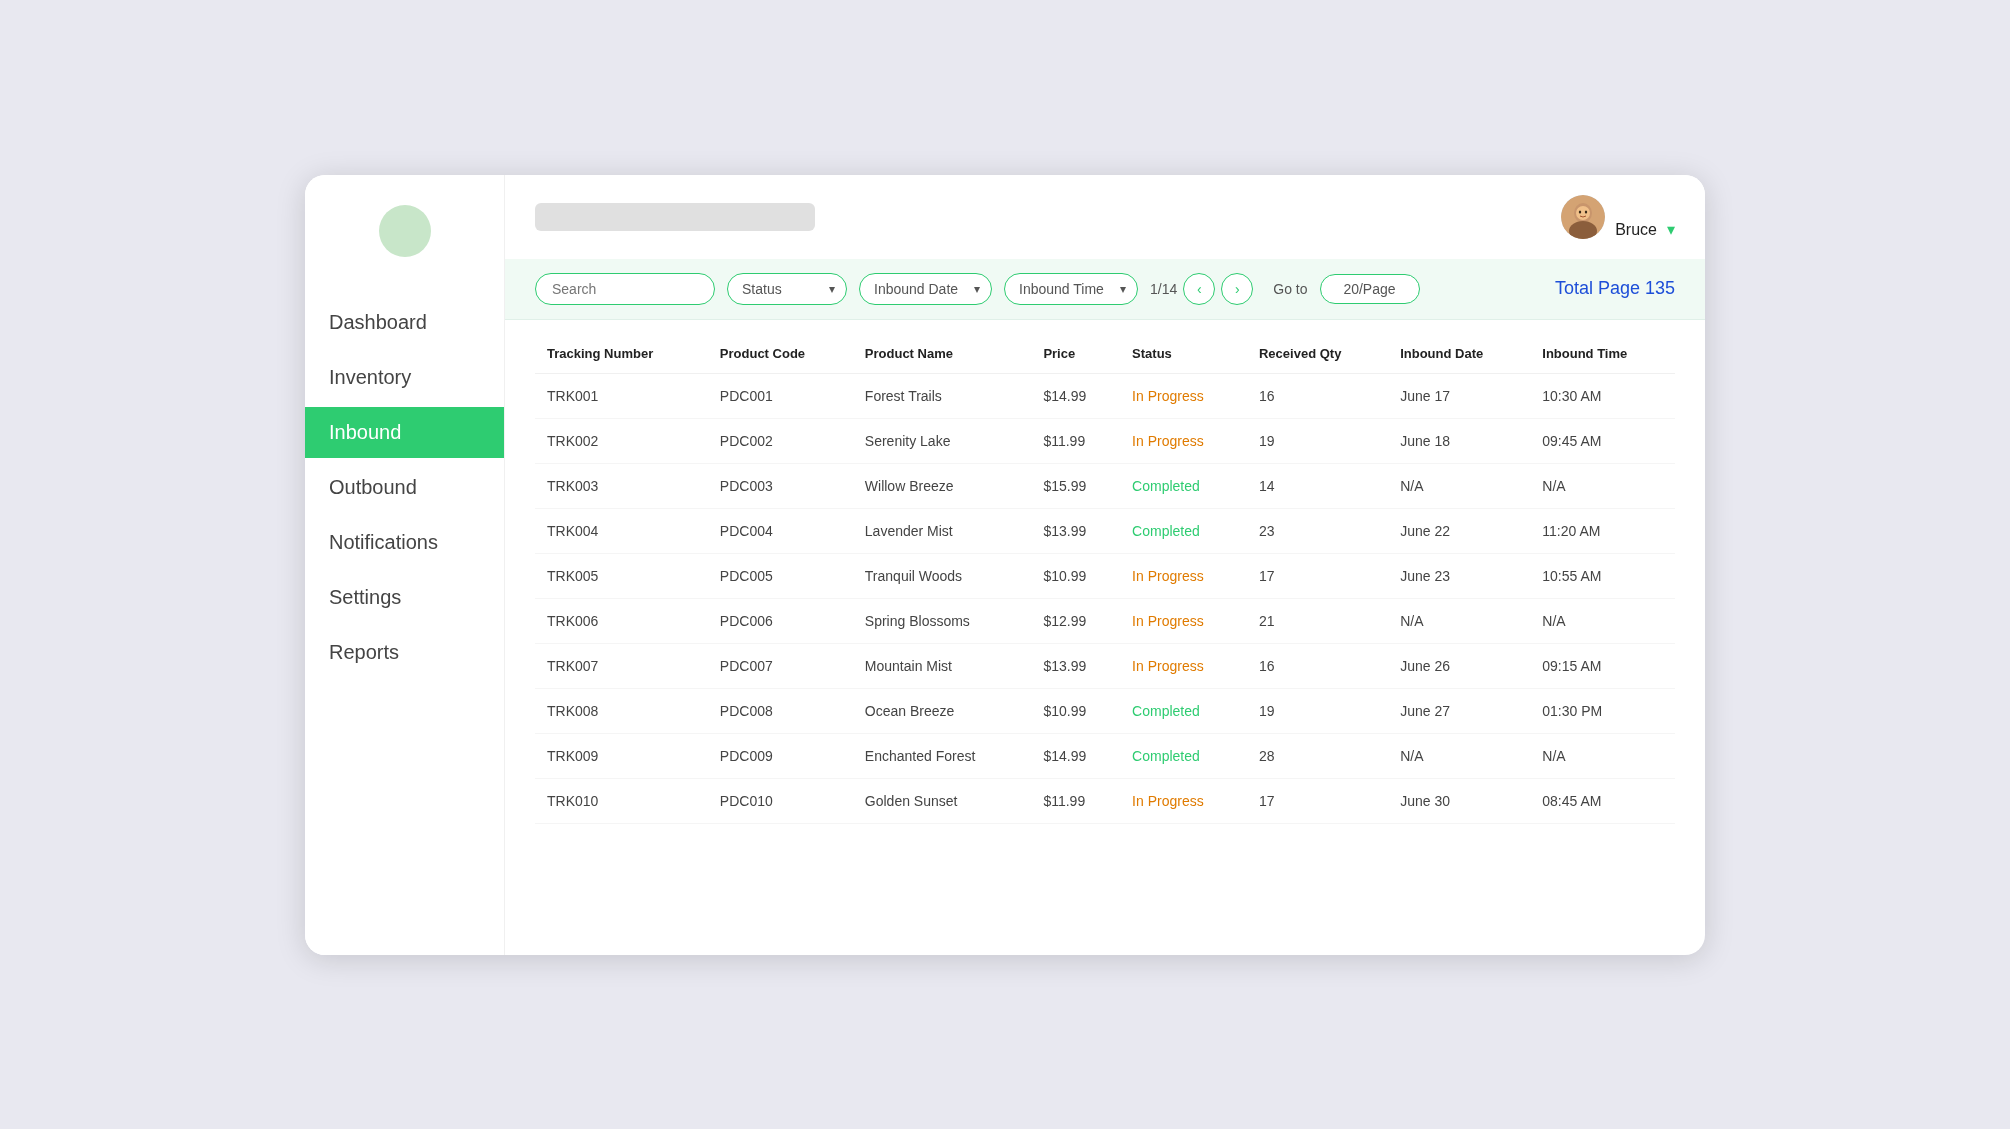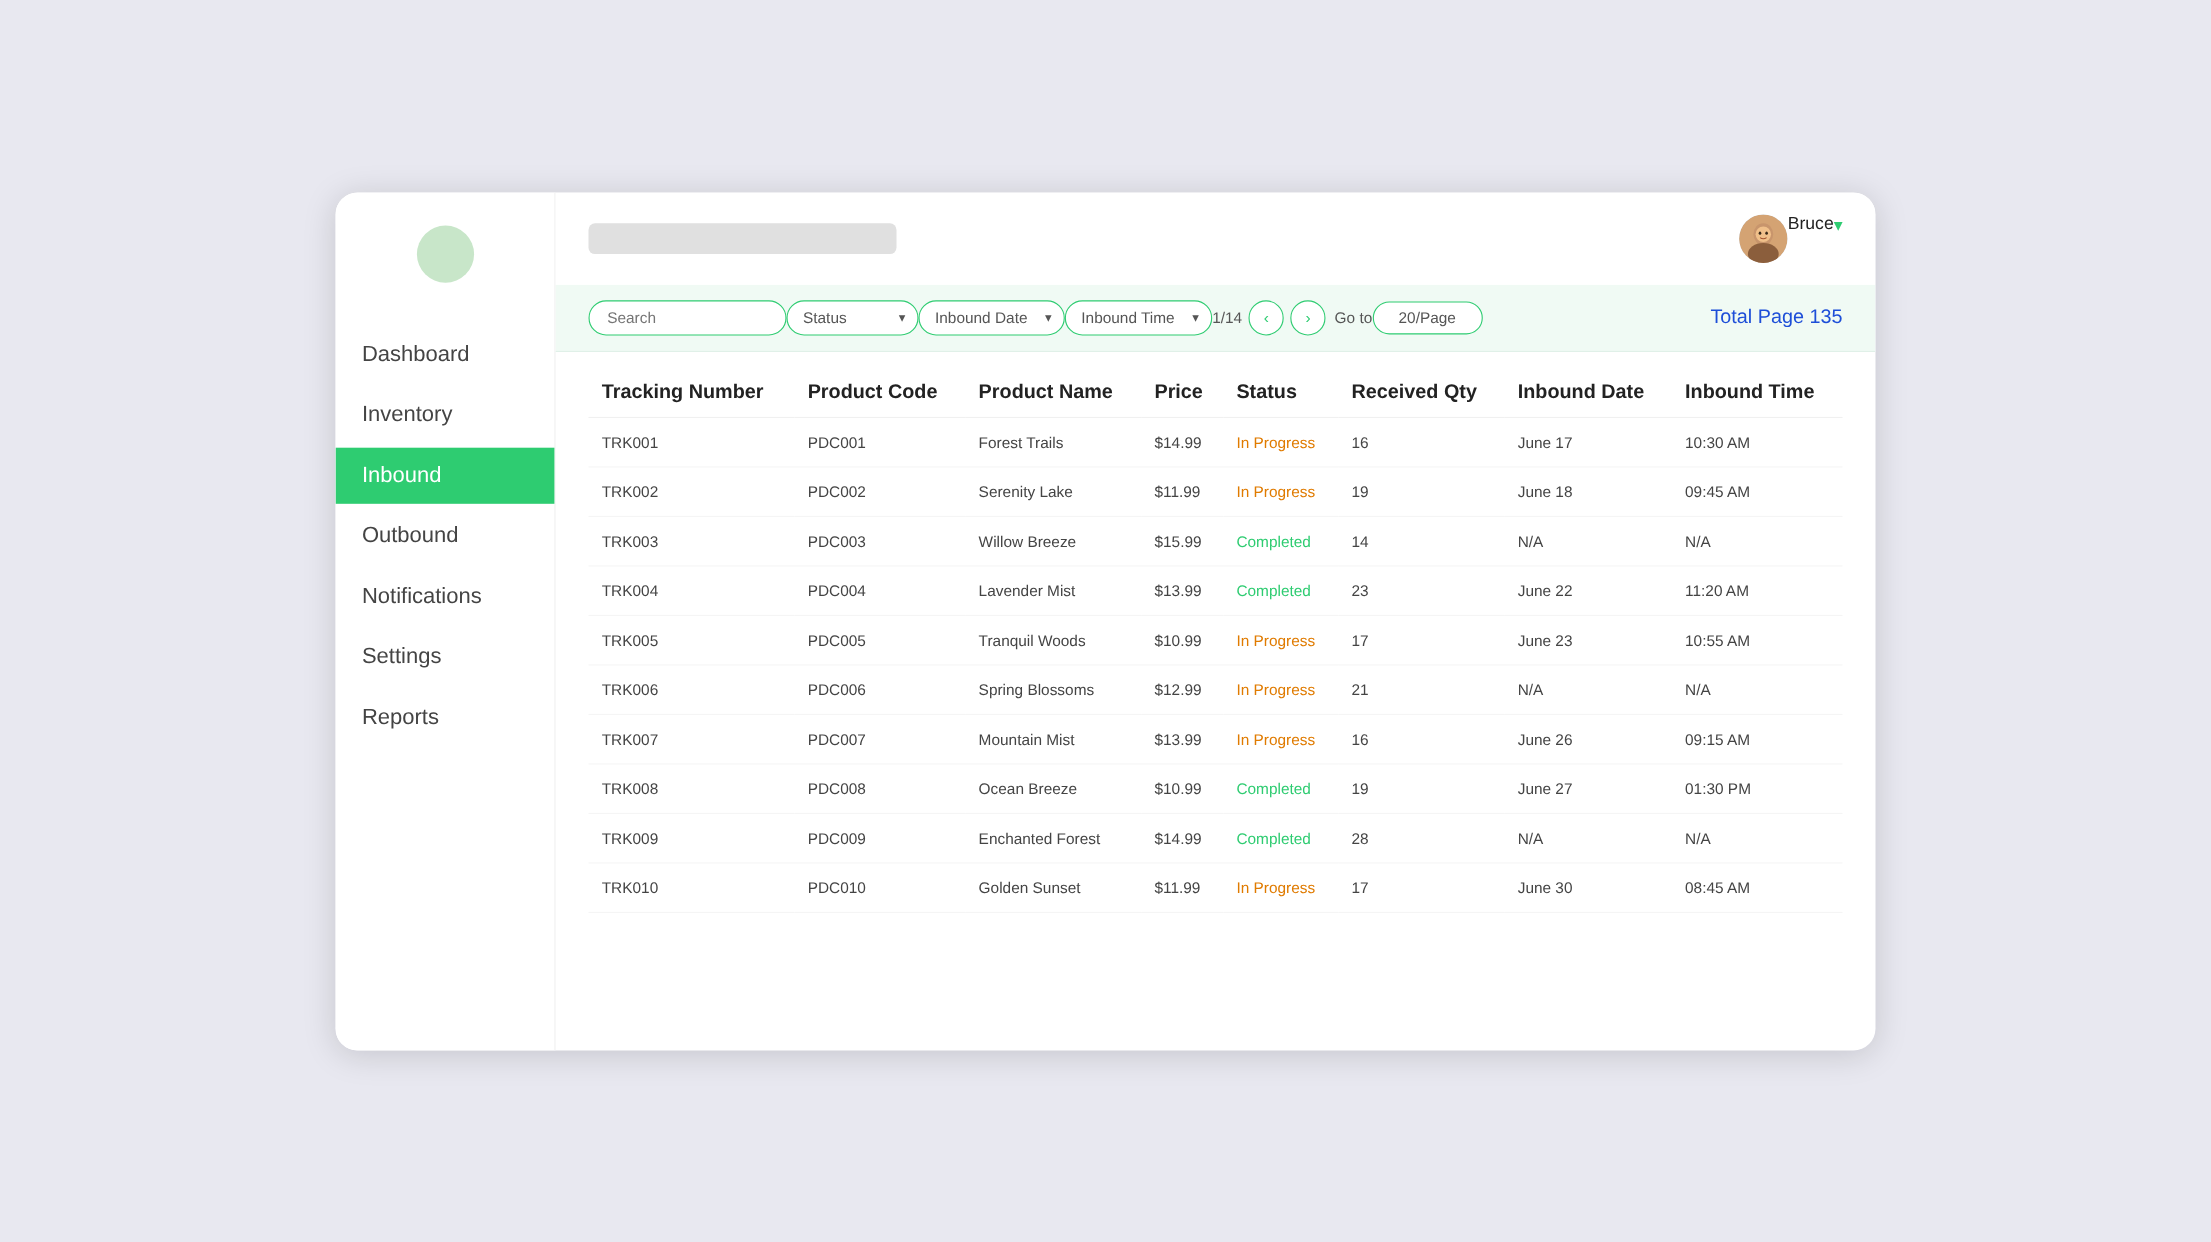--- a/index.html
+++ b/index.html
@@ -73,21 +73,22 @@
       background: #fff;
     }
     .header-title-bar {
       width: 280px;
       height: 28px;
       background: #e0e0e0;
       border-radius: 6px;
     }
     .header-user {
       display: flex;
-      align-items: flex-start;
+      align-items: flex-end;
+      gap: 10px;
     }
     .user-avatar {
       width: 44px;
       height: 44px;
       border-radius: 50%;
       overflow: hidden;
       background: #ccc;
       position: relative;
     }
     .user-avatar svg {
@@ -100,20 +101,21 @@
       color: #222;
     }
     .chevron-down-icon {
       color: #2ecc71;
       font-size: 16px;
     }
     
     .filter-bar {
       display: flex;
       align-items: center;
+      gap: 12px;
       padding: 14px 30px;
       background: #f0faf4;
       border-bottom: 1px solid #e0f0e8;
     }
     .filter-input {
       border: 1.5px solid #2ecc71;
       border-radius: 20px;
       padding: 7px 16px;
       font-size: 14px;
       color: #555;
@@ -196,21 +198,21 @@
     table {
       width: 100%;
       border-collapse: collapse;
       font-size: 14px;
     }
     thead th {
       padding: 16px 12px 12px 12px;
       text-align: left;
       font-weight: 600;
       color: #222;
-      font-size: 18px;
+      font-size: 13px;
       border-bottom: 1px solid #f0f0f0;
     }
     tbody tr {
       border-bottom: 1px solid #f5f5f5;
     }
     tbody td {
       padding: 14px 12px;
       color: #444;
       font-size: 14px;
     }

